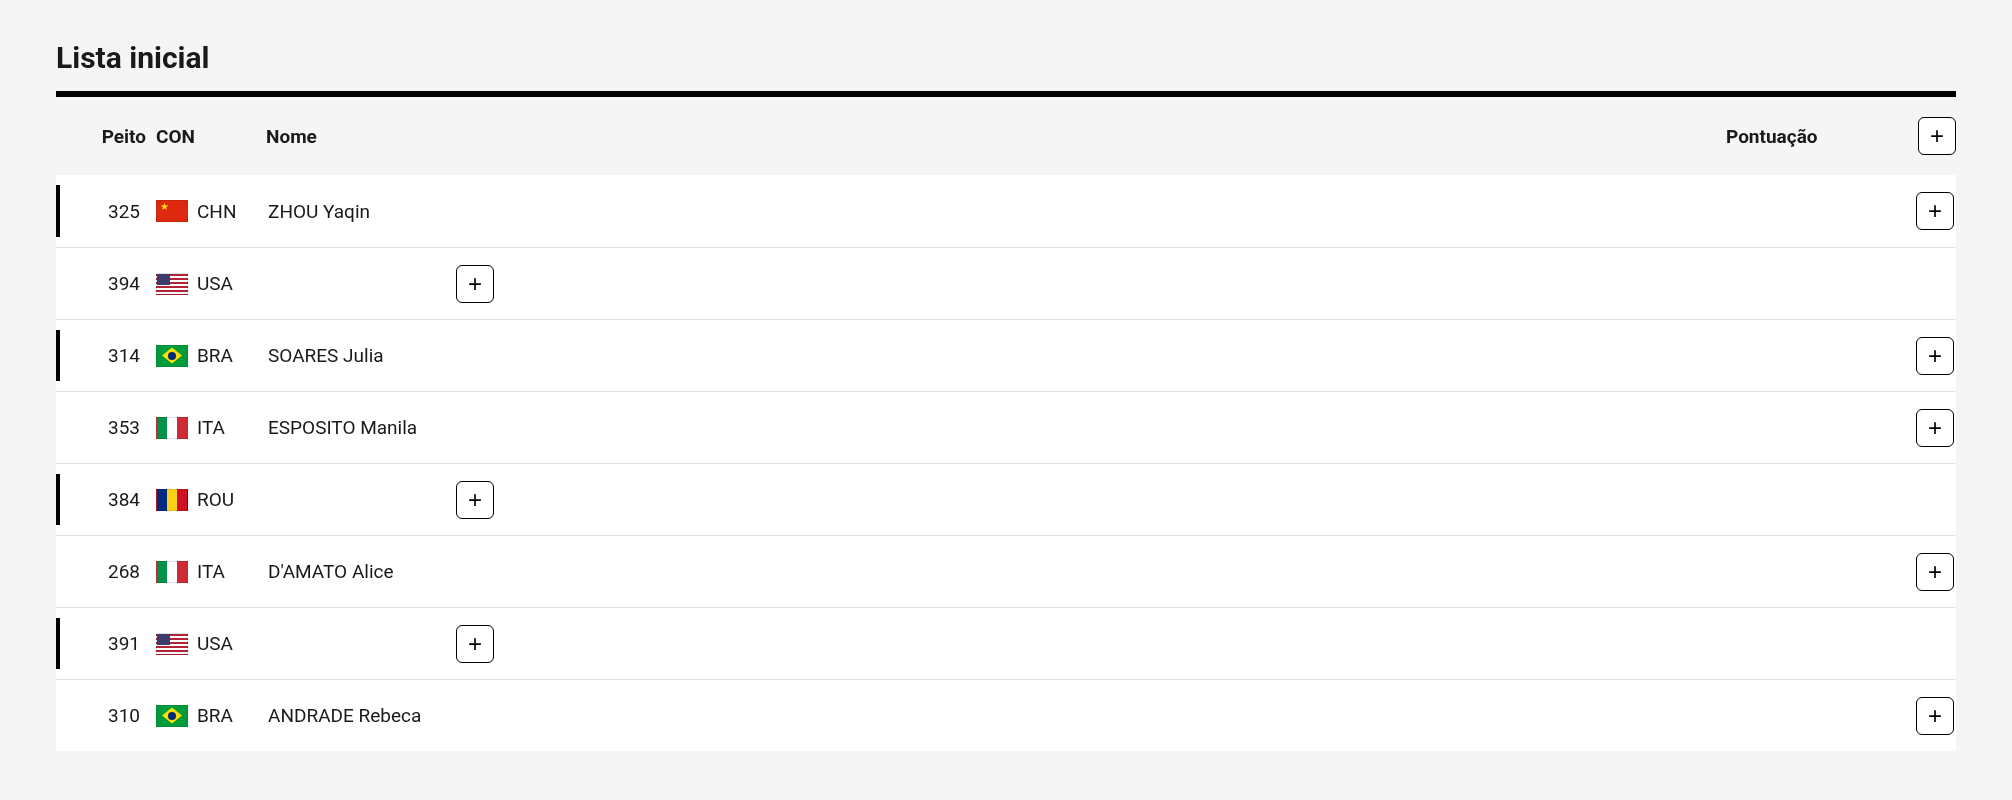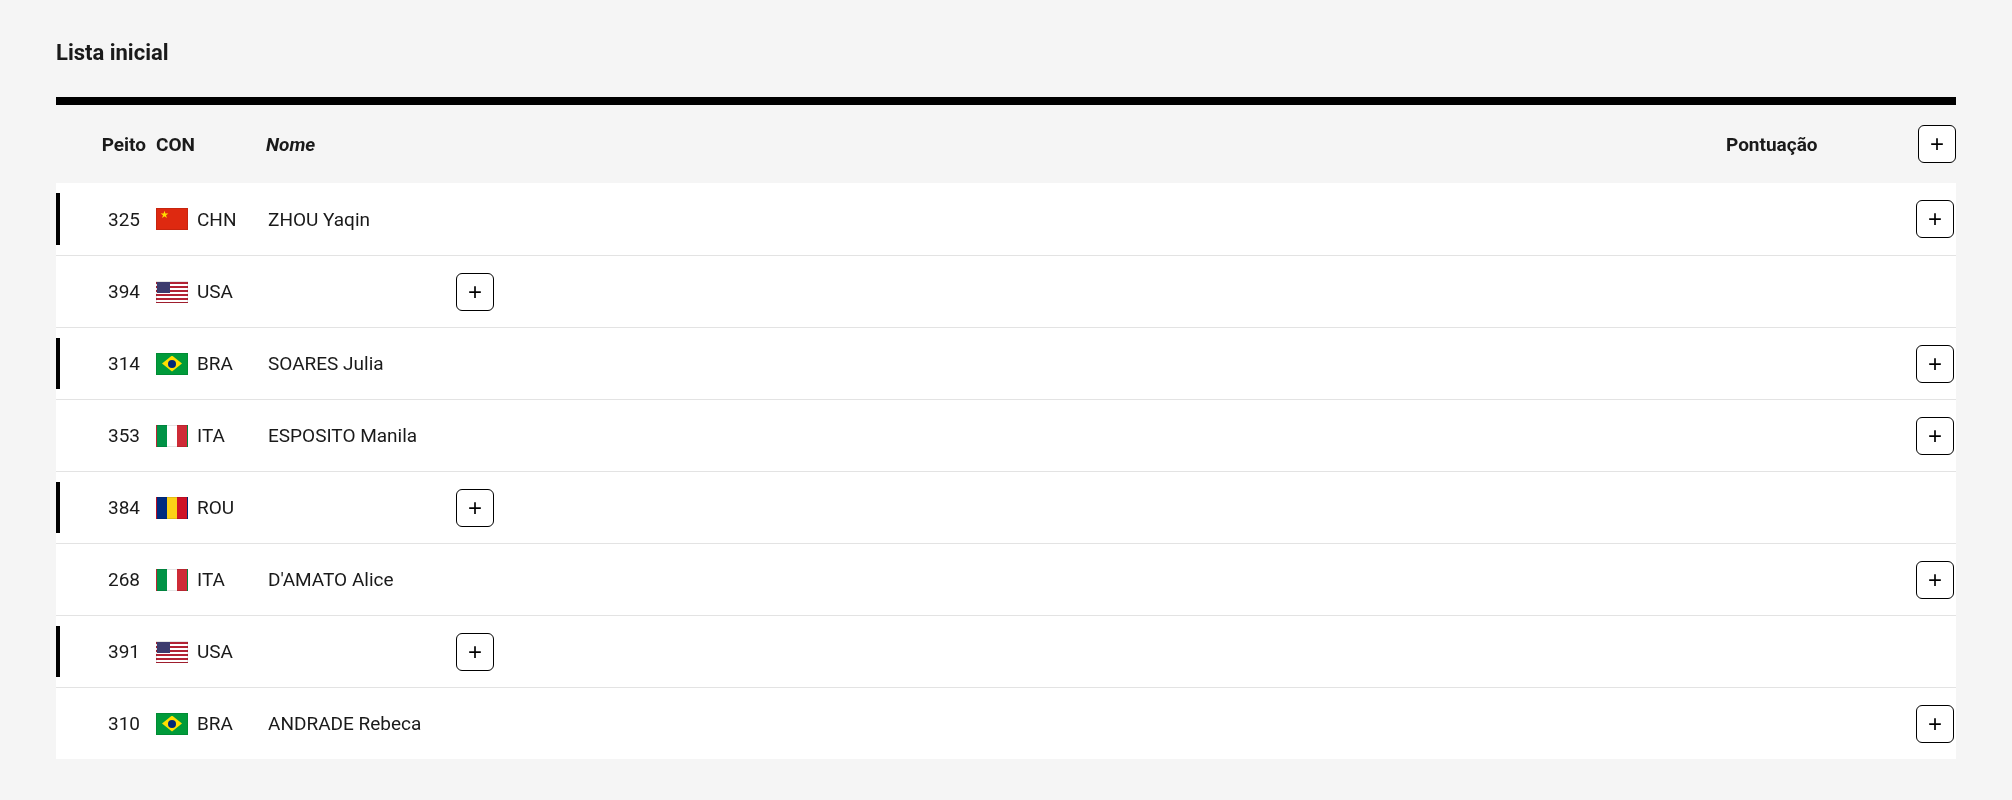--- a/index.html
+++ b/index.html
@@ -7,38 +7,38 @@
   body {
     font-family: -apple-system, BlinkMacSystemFont, "Segoe UI", Roboto, "Helvetica Neue", Arial, sans-serif;
     background: #f5f5f5;
     color: #1a1a1a;
     width: 2012px;
   }
   .container {
     padding: 40px 56px 0 56px;
   }
   .page-title {
-    font-size: 22px;
+    font-size: 30px;
     font-weight: 700;
-    margin: 0 0 32px 0;
+    margin: 0 0 16px 0;
   }
   .table-wrap {
-    border-top: 8px solid #000000;
+    border-top: 6px solid #000000;
   }
   .thead {
     display: flex;
     align-items: center;
     padding: 20px 0 20px 0;
     font-size: 19px;
     font-weight: 700;
   }
   .col-border { width: 4px; flex: 0 0 4px; }
   .col-peito { width: 96px; flex: 0 0 96px; text-align: right; padding-right: 10px; }
   .col-con { width: 110px; flex: 0 0 110px; display: flex; align-items: center; gap: 8px; }
-  .col-nome { flex: 1 1 auto; font-style: italic; }
+  .col-nome { flex: 1 1 auto; }
   .col-pontuacao { flex: 0 0 180px; padding-right: 18px; }
   .col-expand { flex: 0 0 50px; display: flex; justify-content: flex-end; }
   .thead .col-peito { font-weight: 700; }
   .rows { display: flex; flex-direction: column; }
   .row {
     display: flex;
     align-items: center;
     height: 72px;
     border-top: 1px solid #e3e3e3;
     background: #fff;

